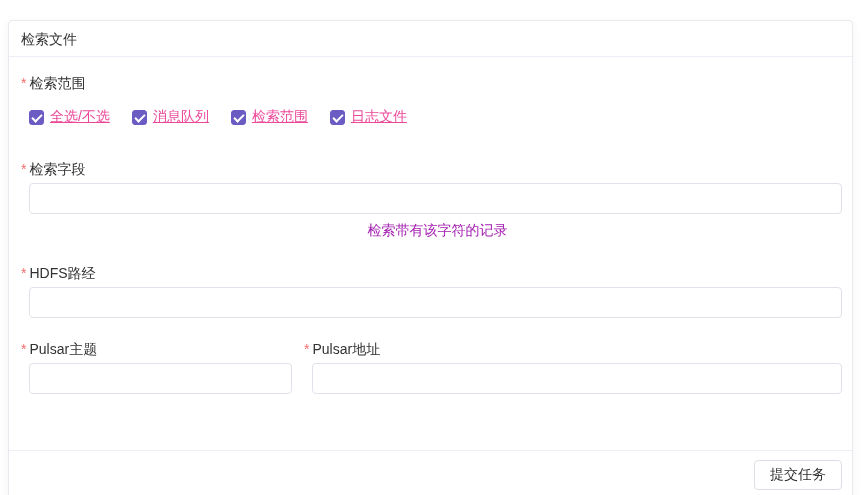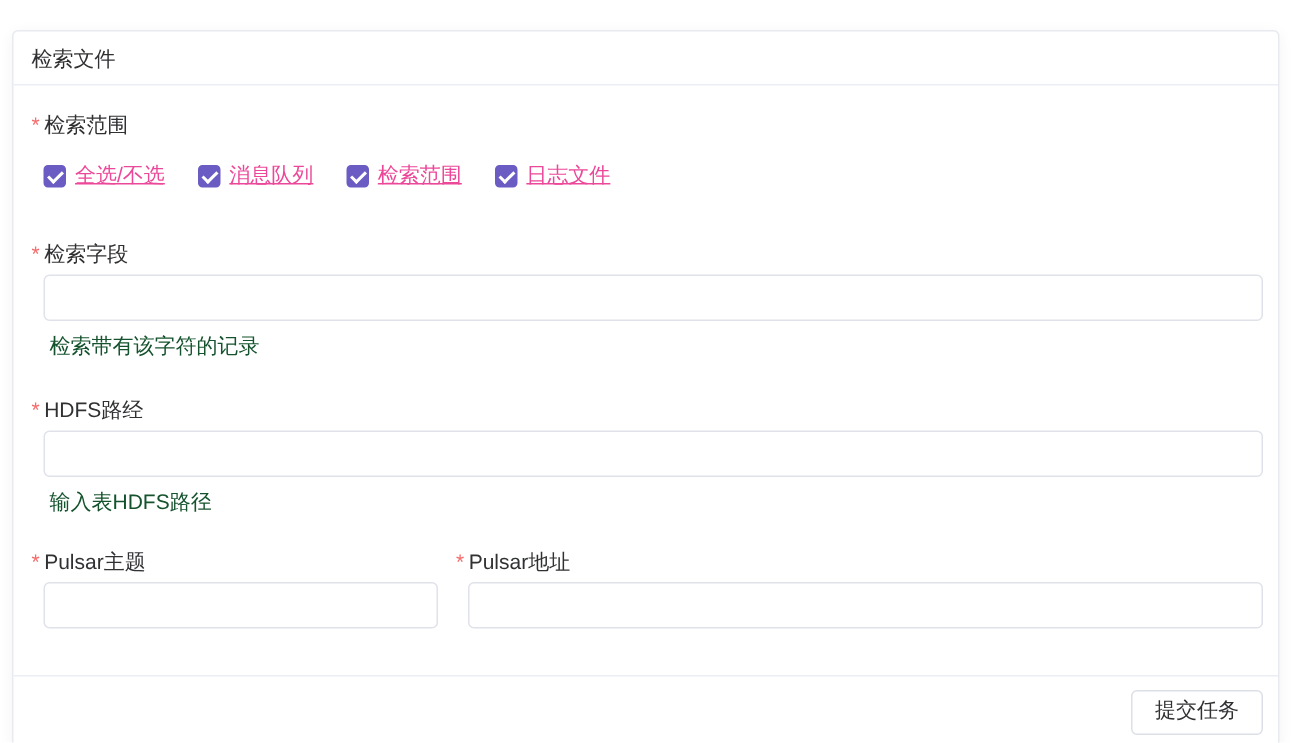--- a/index.html
+++ b/index.html
@@ -59,23 +59,24 @@
     border-radius: 4px;
     padding: 0 10px;
     font-size: 14px;
     font-family: inherit;
     color: #303133;
     background: #fff;
     outline: none;
   }
   .helper {
     margin: 7px 0 0 12px;
-    color: #14532d;
+    color: #a21caf;
     font-size: 14px;
     line-height: 18px;
+    text-align: center;
   }
   .checkbox-row {
     display: flex;
     align-items: center;
     gap: 22px;
     margin: 15px 0 0 8px;
   }
   .checkbox-item {
     display: flex;
     align-items: center;
@@ -173,21 +174,20 @@
     </div>
 
     <div class="spacer-2"></div>
 
     <div class="form-item">
       <div class="form-label">
         <span class="required-mark">*</span>
         <span>HDFS路经</span>
       </div>
       <input type="text" class="text-input" value="" style="">
-      <div class="helper">输入表HDFS路径</div>
     </div>
 
     <div class="spacer-3"></div>
 
     <div class="pulsar-row">
       <div class="pulsar-col-topic form-item">
         <div class="form-label">
           <span class="required-mark">*</span>
           <span>Pulsar主题</span>
         </div>

